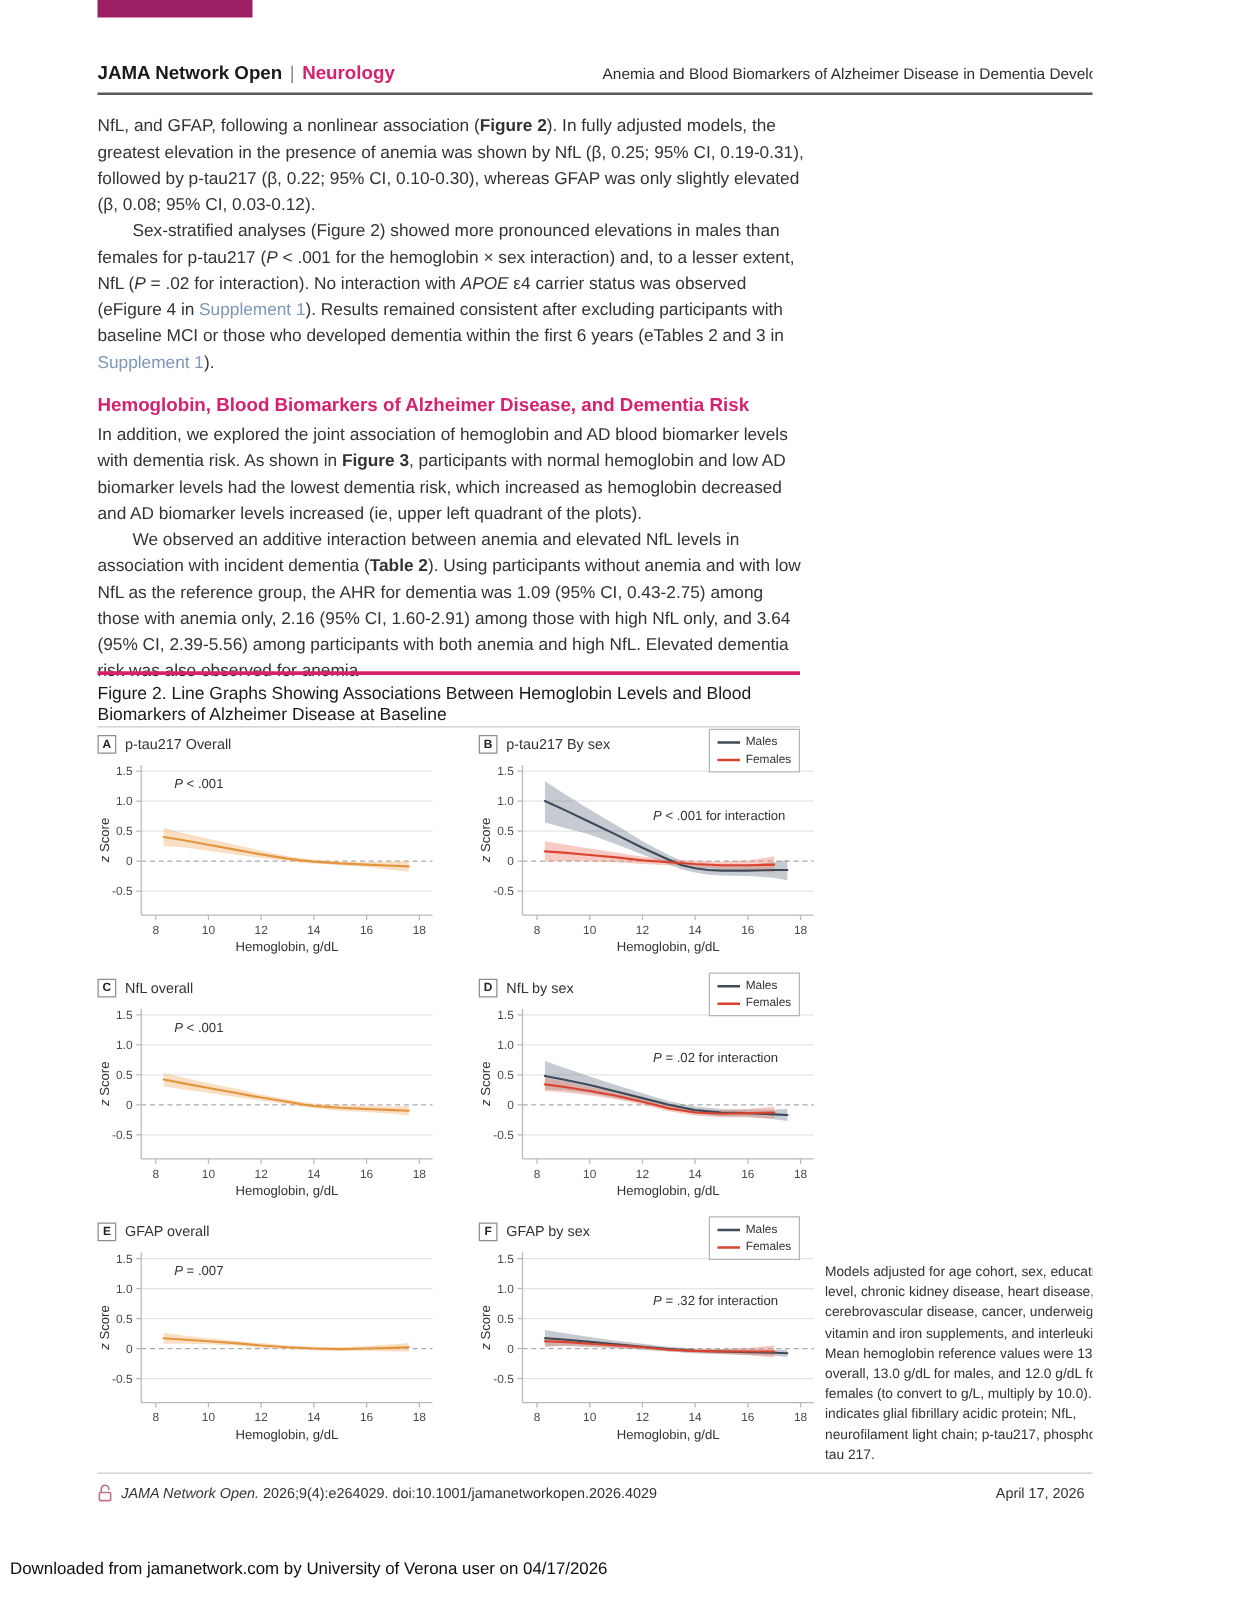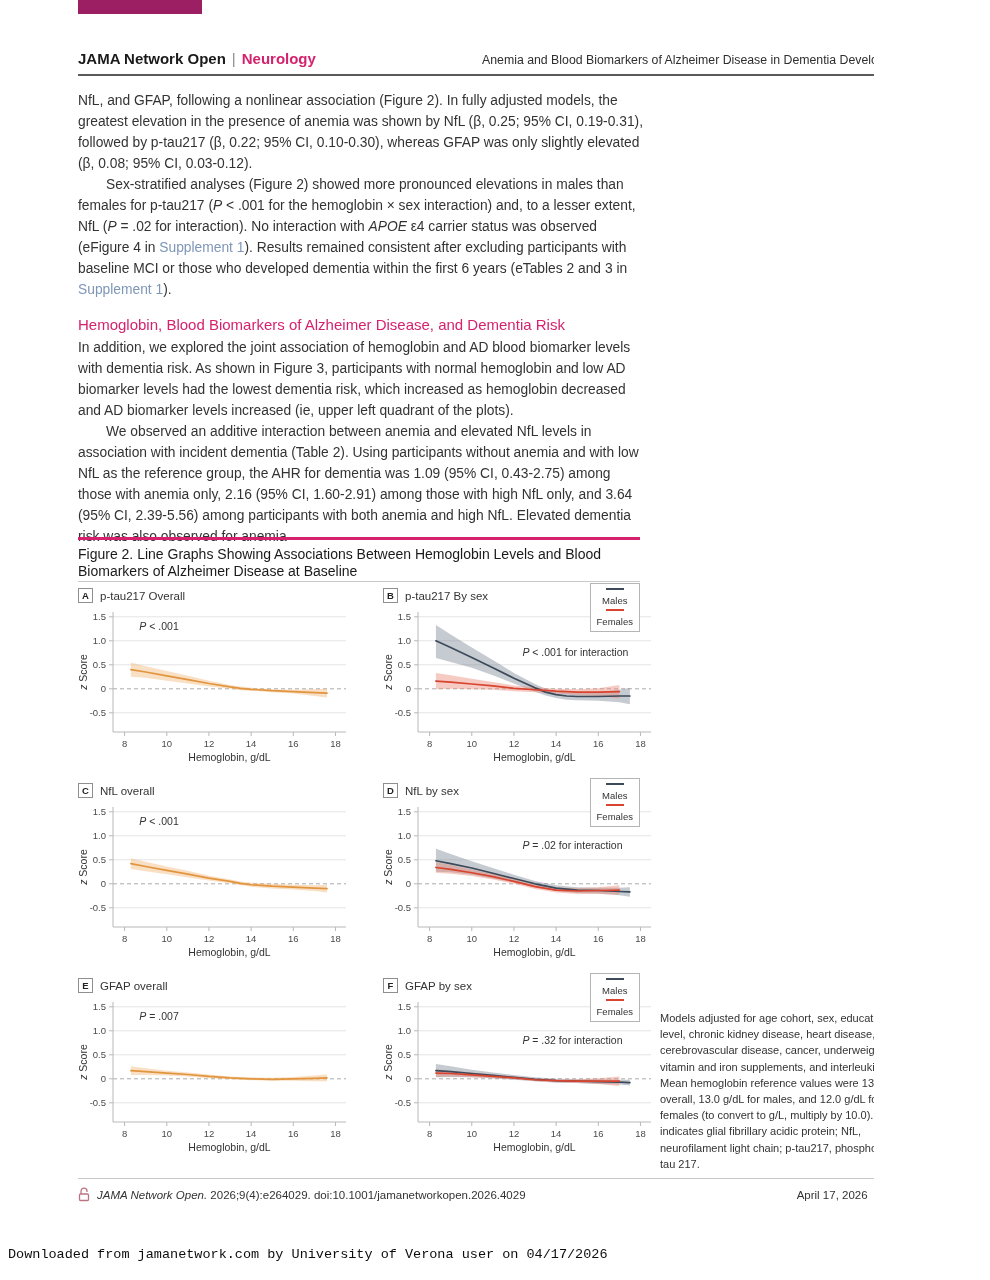--- a/index.html
+++ b/index.html
@@ -10,46 +10,46 @@
           justify-content:space-between;align-items:baseline;}
   .brand{font-size:15px;font-weight:bold;color:#1a1a1a;}
   .brand .divider{font-weight:normal;color:#8a8a8a;padding:0 6px;}
   .brand .section{color:#D5226F;}
   .running-title{font-size:12.3px;color:#2e2e2e;}
   .header-rule{position:absolute;left:78px;top:74px;width:834px;height:2px;background:#5a5a5c;}
   .article{position:absolute;left:78px;top:90px;width:566px;font-size:13.8px;
            line-height:21px;color:#333;}
   .article p{margin:0;}
   .article p.indent{text-indent:28px;}
-  .section-heading{color:#D5226F;font-weight:normal;font-size:15px;margin:14px 0 1px 0;line-height:22px;}
-  .seg-b{font-weight:normal;}
+  .section-heading{color:#D5226F;font-weight:bold;font-size:15px;margin:14px 0 1px 0;line-height:22px;}
+  .seg-b{font-weight:bold;}
   .seg-i{font-style:italic;}
   .seg-link{color:#7E96B8;}
   .figure-rule-top{position:absolute;left:78px;top:537px;width:562px;height:3px;background:#D5226F;}
   .figure-caption{position:absolute;left:78px;top:546px;width:545px;font-size:14px;
                   line-height:17px;color:#1a1a1a;}
   .figure-rule-bottom{position:absolute;left:78px;top:581px;width:562px;height:1px;background:#c9c9c9;}
   .panel{position:absolute;width:272px;height:182px;}
   .panel-head{display:flex;align-items:center;gap:7px;font-size:11.5px;color:#333;height:15px;}
   .panel-letter{width:13px;height:13px;border:1px solid #8f8f8f;background:#fff;
                 display:flex;align-items:center;justify-content:center;
                 font-weight:bold;font-size:9.5px;color:#222;flex:0 0 auto;}
   .plot{position:absolute;left:0;top:18px;}
   .legend{position:absolute;top:-5px;right:15px;background:#fff;border:1px solid #b5b5b5;
           padding:4px 6px;font-size:9.5px;color:#333;display:flex;flex-direction:column;gap:3px;z-index:2;}
-  .legend-row{display:flex;align-items:center;gap:5px;flex-direction:column;}
+  .legend-row{display:flex;align-items:center;gap:5px;}
   .legend-line{width:18px;height:0;border-top:2px solid #333;}
   .figure-note{position:absolute;left:660px;top:1010px;width:256px;font-size:11px;
                line-height:16.2px;color:#333;}
   .footer-rule{position:absolute;left:78px;top:1178px;width:834px;height:1px;background:#c9c9c9;}
   .footer{position:absolute;left:78px;top:1187px;width:834px;display:flex;
           justify-content:space-between;align-items:center;font-size:11.5px;color:#333;gap:48px;}
   .footer-left{display:flex;align-items:center;gap:7px;}
   .footer-right{display:flex;gap:22px;}
-  .download-notice{position:absolute;left:8px;top:1247px;font-family:Liberation Mono, monospace;
+  .download-notice{position:absolute;left:8px;top:1247px;font-family:Liberation Sans, sans-serif;
                    font-size:13.5px;color:#0d0d0d;}
 </style>
 </head>
 <body>
 
 <div class="page">
 
   <div class="top-bar"></div>
 
   <div class="header">

